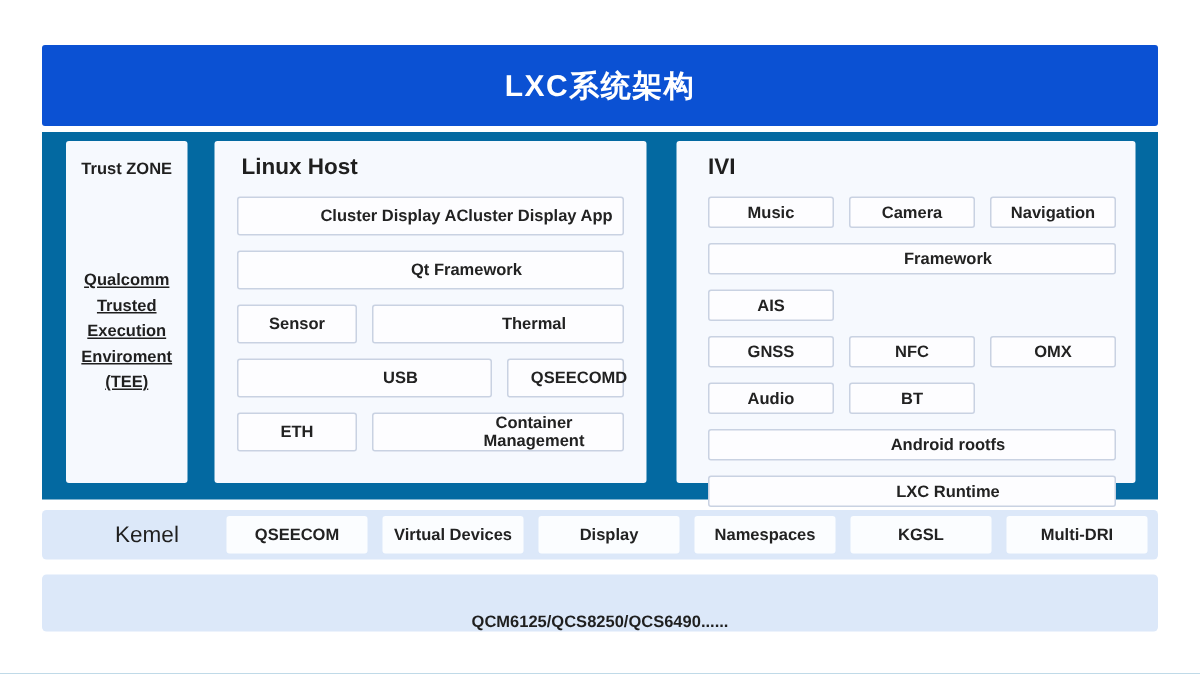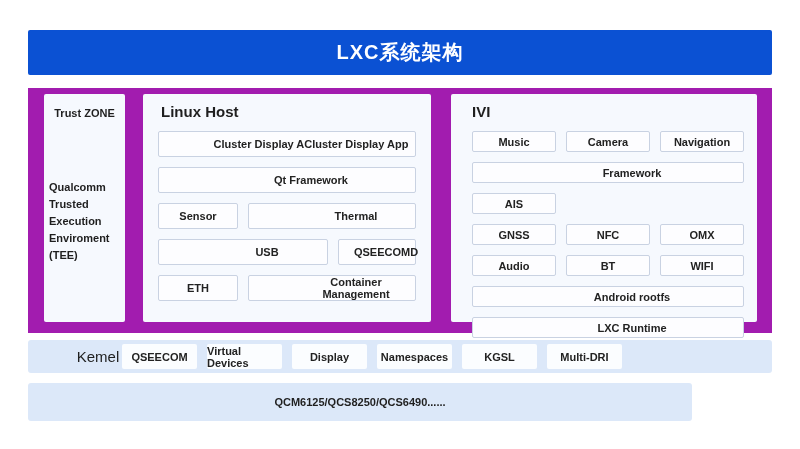--- a/index.html
+++ b/index.html
@@ -3,42 +3,42 @@
 <meta charset="utf-8">
 <style>
   * { margin: 0; padding: 0; box-sizing: border-box; }
   html, body { width: 800px; height: 449px; background: #ffffff; overflow: hidden; }
   body { font-family: "Liberation Sans", "DejaVu Sans", sans-serif; position: relative; color: #1f1f1f; }
 
   .abs { position: absolute; }
 
   
   .header {
-    left: 28px; top: 30px; width: 744px; height: 45px;
+    left: 28px; top: 30px; width: 744px; height: 54px;
     background: #0b51d3; border-radius: 2px;
     display: flex; align-items: center; justify-content: center;
   }
   .header .title { color: #ffffff; font-size: 20px; font-weight: bold; letter-spacing: 1px; }
 
   
   .main-band {
     left: 28px; top: 88px; width: 744px; height: 245px;
-    background: #a21caf; border-radius: 0;
+    background: #0369a1; border-radius: 0;
   }
   .panel { position: absolute; background: #f6f9fe; border-radius: 2px; }
 
   
   .trust-panel { left: 16px; top: 6px; width: 81px; height: 228px; }
   .trust-label {
     position: absolute; top: 13px; left: 0; width: 100%;
     text-align: center; font-size: 11px; font-weight: bold;
   }
   .tee-text {
     position: absolute; top: 85px; left: 5px; width: 71px;
-    font-size: 11px; font-weight: bold; line-height: 17px;
+    text-align: center; font-size: 11px; font-weight: bold; line-height: 17px; text-decoration: underline;
   }
 
   
   .linux-panel { left: 115px; top: 6px; width: 288px; height: 228px; }
   .panel-title { position: absolute; top: 9px; left: 18px; font-size: 15px; font-weight: bold; }
   .linux-body { position: absolute; top: 37px; left: 15px; width: 258px; }
   .lrow { display: flex; gap: 10px; margin-bottom: 10px; height: 26px; }
 
   .box {
     background: #fdfdff; border: 1px solid #c9d2e2; border-radius: 2px;
@@ -60,34 +60,34 @@
   .kernel-band {
     left: 28px; top: 340px; width: 744px; height: 33px;
     background: #dce8f9; border-radius: 3px;
   }
   .kernel-label {
     position: absolute; left: 30px; top: 0; height: 33px; width: 80px;
     display: flex; align-items: center; justify-content: center;
     font-size: 15px; font-weight: normal;
   }
   .kernel-boxes {
-    position: absolute; left: 94px; top: 4px; width: 500px; height: 25px;
+    position: absolute; left: 123px; top: 4px; width: 614px; height: 25px;
     display: flex; gap: 10px;
   }
   .kbox {
     width: 94px; height: 25px; background: #fbfdff; border-radius: 2px;
     display: flex; align-items: center; justify-content: center;
     font-size: 11px; font-weight: bold; color: #222;
   }
 
   
   .chip-band {
-    left: 28px; top: 383px; width: 664px; height: 38px;
+    left: 28px; top: 383px; width: 744px; height: 38px;
     background: #dce8f9; border-radius: 3px;
-    display: flex; align-items: center; justify-content: center;
+    display: flex; align-items: flex-end; justify-content: center;
   }
   .chip-band .chip-text { font-size: 11px; font-weight: bold; }
 </style>
 </head>
 <body>
 
 <div class="abs header">
   <div class="title">LXC系统架构</div>
 </div>
 
@@ -137,21 +137,20 @@
         <div class="box third">AIS</div>
       </div>
       <div class="irow">
         <div class="box third">GNSS</div>
         <div class="box third">NFC</div>
         <div class="box third">OMX</div>
       </div>
       <div class="irow">
         <div class="box third">Audio</div>
         <div class="box third">BT</div>
-        <div class="box third">WIFI</div>
       </div>
       <div class="irow">
         <div class="box grow">Android rootfs</div>
       </div>
       <div class="irow">
         <div class="box grow">LXC Runtime</div>
       </div>
     </div>
   </div>
 

